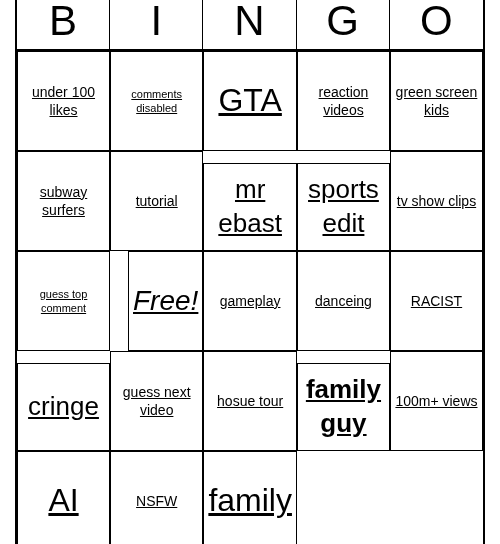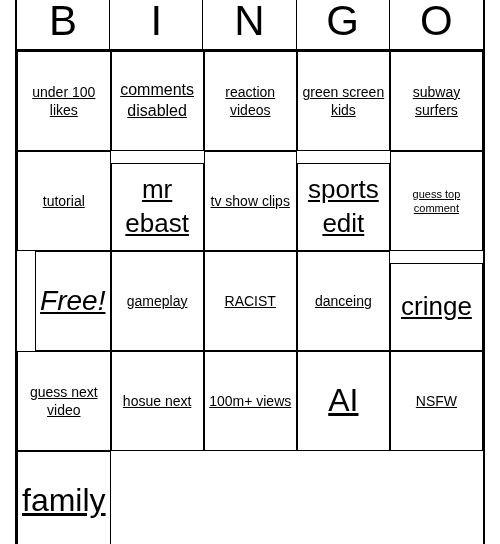--- a/index.html
+++ b/index.html
@@ -85,34 +85,36 @@
 <div class="bingo-card">
   <div class="bingo-header">
   <div class="bingo-letter">B</div>
       <div class="bingo-letter">I</div>
       <div class="bingo-letter">N</div>
       <div class="bingo-letter">G</div>
       <div class="bingo-letter">O</div>
     </div>
   <div class="bingo-grid">
   <div class="bingo-cell">under 100 likes</div>
-      <div class="bingo-cell" style="font-size: 16px;">comments disabled</div>
+      <div class="bingo-cell" style="font-size: 11px;">comments disabled</div>
+      <div class="bingo-cell xlarge-text">GTA</div>
       <div class="bingo-cell">reaction videos</div>
       <div class="bingo-cell">green screen kids</div>
       <div class="bingo-cell">subway surfers</div>
       <div class="bingo-cell">tutorial</div>
       <div class="bingo-cell large-text">mr ebast</div>
+      <div class="bingo-cell large-text">sports edit</div>
       <div class="bingo-cell">tv show clips</div>
-      <div class="bingo-cell large-text">sports edit</div>
       <div class="bingo-cell" style="font-size: 11px;">guess top comment</div>
       <div class="bingo-cell free">Free!</div>
       <div class="bingo-cell">gameplay</div>
+      <div class="bingo-cell">danceing</div>
       <div class="bingo-cell">RACIST</div>
-      <div class="bingo-cell">danceing</div>
       <div class="bingo-cell large-text">cringe</div>
       <div class="bingo-cell">guess next video</div>
-      <div class="bingo-cell">hosue next</div>
+      <div class="bingo-cell">hosue tour</div>
+      <div class="bingo-cell large-text bold">family guy</div>
       <div class="bingo-cell">100m+ views</div>
       <div class="bingo-cell xlarge-text">AI</div>
       <div class="bingo-cell">NSFW</div>
       <div class="bingo-cell xlarge-text">family</div>
     </div>
 </div>
 
 </body></html>

